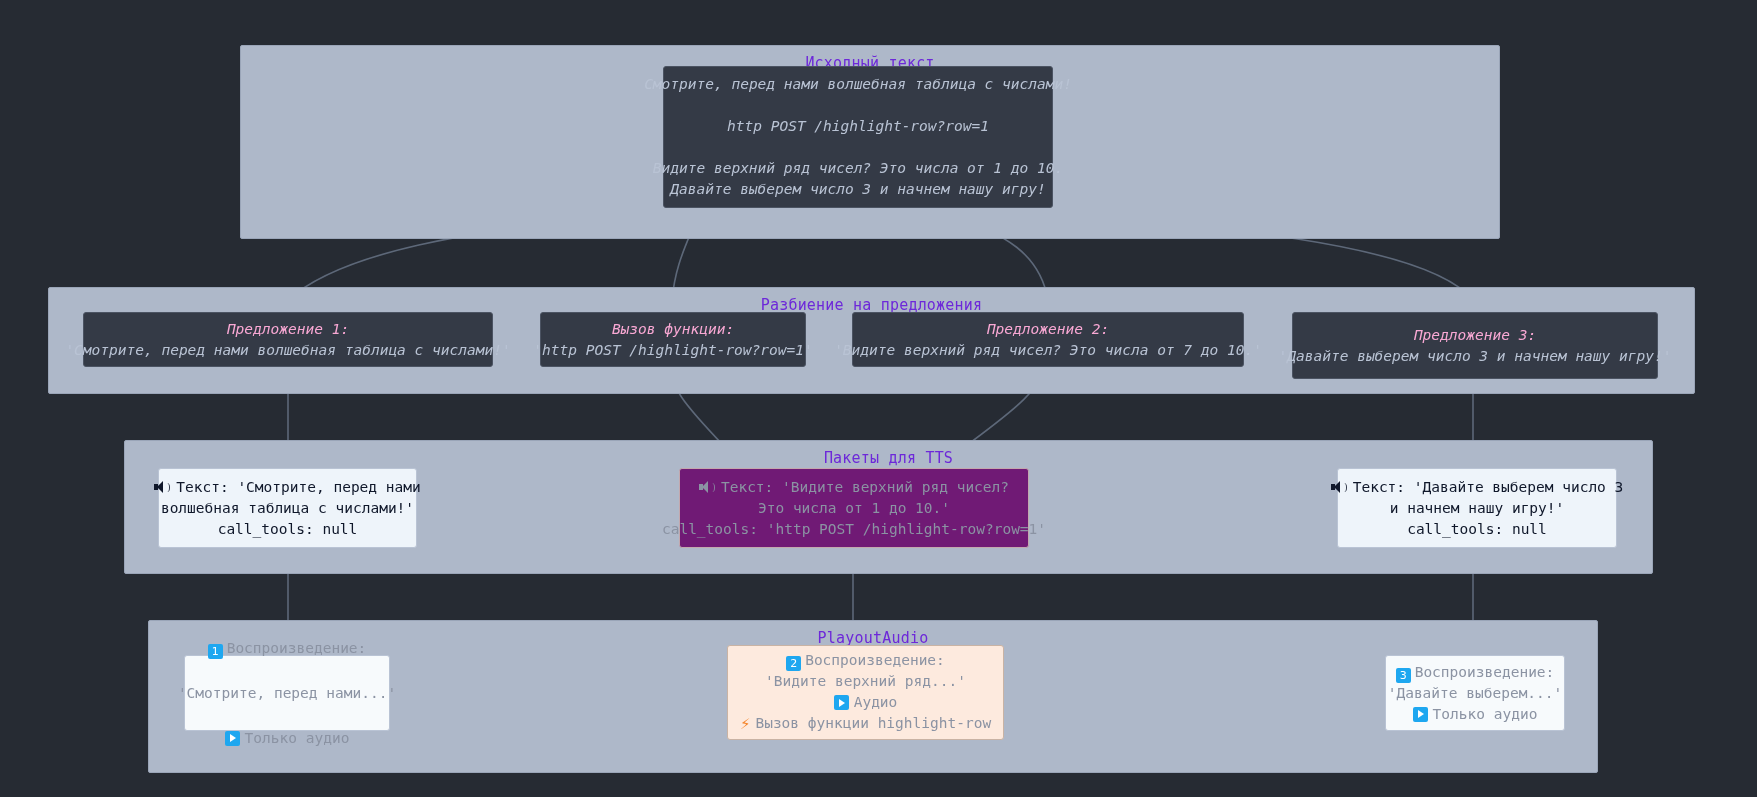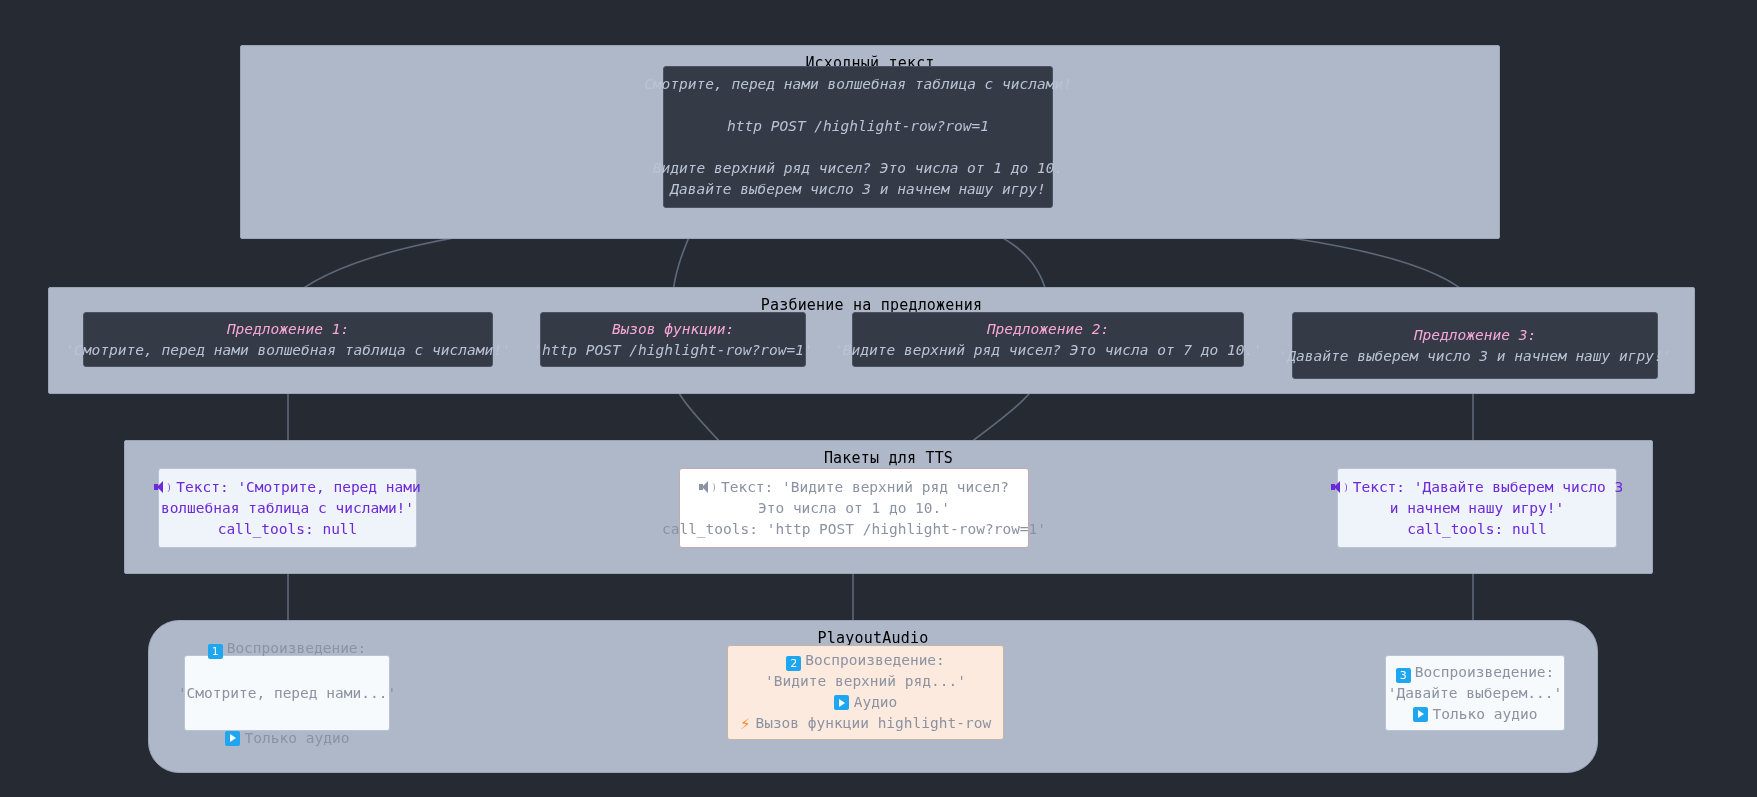--- a/index.html
+++ b/index.html
@@ -15,21 +15,21 @@
     position:absolute;
     background:#aeb8c9;
     border:1px solid #9aa5b8;
     border-radius:2px;
   }
   .cluster-title{
     position:absolute;
     left:0;right:0;top:8px;
     text-align:center;
     font-size:15px;
-    color:#000000;
+    color:#6d28d9;
     letter-spacing:0.2px;
     white-space:nowrap;
   }
 
   .node{
     position:absolute;
     box-sizing:border-box;
     border-radius:3px;
     display:flex;
     flex-direction:column;
@@ -48,25 +48,25 @@
     border:1px solid #4b5362;
     color:#b9c3d4;
     font-style:italic;
   }
   .node.dark .ttl{color:#f9a8d4;}
 
   
   .node.light{
     background:#eef4fa;
     border:1px solid #b9c3d4;
-    color:#6d28d9;
+    color:#0f172a;
   }
   
   .node.pink{
-    background:#ffffff;
+    background:#701a75;
     border:1px solid #c3a8ae;
     color:#8b93a3;
   }
   
   .node.white{
     background:#f7fafc;
     border:1px solid #b9c3d4;
     color:#8b93a3;
   }
   
@@ -205,21 +205,21 @@
     <span class="ln">Это числа от 1 до 10.'</span>
     <span class="ln">call_tools: 'http POST /highlight-row?row=1'</span>
   </div>
 
   <div class="node light" style="left:1337px;top:468px;width:280px;height:80px;">
     <span class="ln"><span class="spk"><i></i></span><span>Текст: 'Давайте выберем число 3</span></span>
     <span class="ln">и начнем нашу игру!'</span>
     <span class="ln">call_tools: null</span>
   </div>
 
-  <div class="cluster" style="left:148px;top:620px;width:1448px;height:151px;border-radius:31px;">
+  <div class="cluster" style="left:148px;top:620px;width:1448px;height:151px;">
     <div class="cluster-title">PlayoutAudio</div>
   </div>
 
   <div class="node white" style="left:184px;top:655px;width:206px;height:76px;gap:24px;">
     <span class="ln"><span class="badge">1</span><span>Воспроизведение:</span></span>
     <span class="ln">'Смотрите, перед нами...'</span>
     <span class="ln"><span class="play"></span><span>Только аудио</span></span>
   </div>
 
   <div class="node peach" style="left:727px;top:645px;width:277px;height:95px;">

